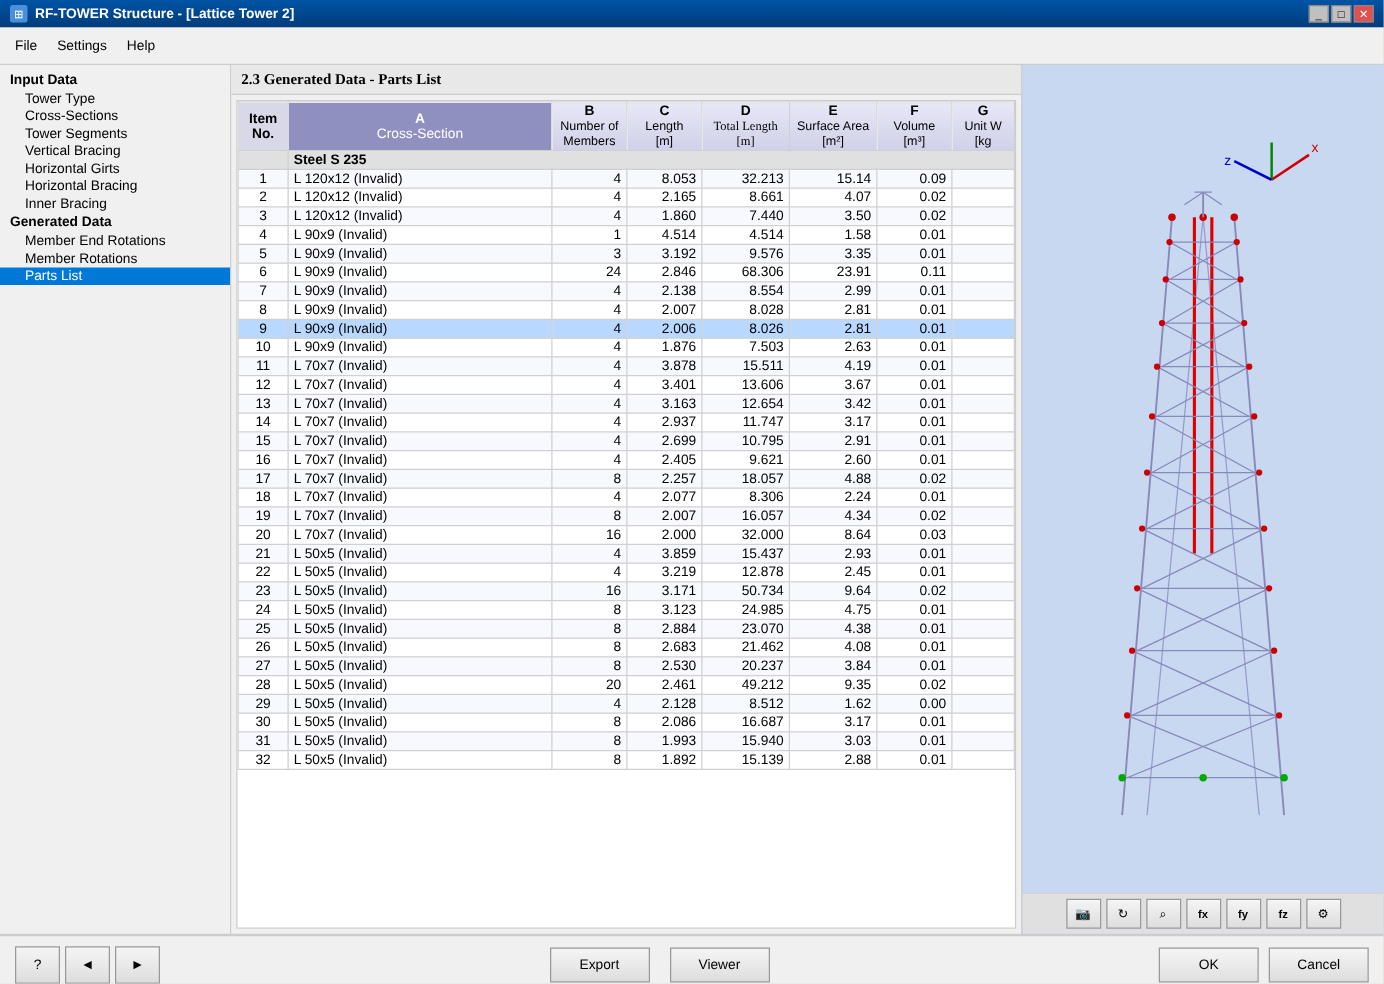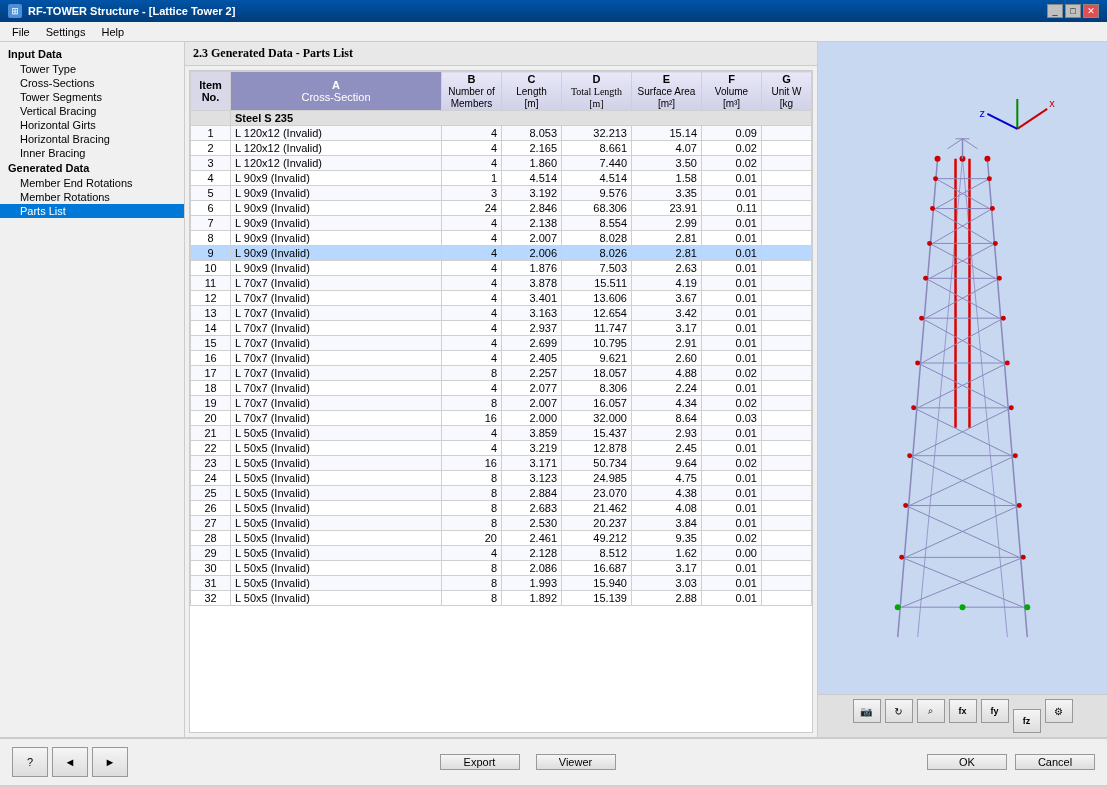--- a/index.html
+++ b/index.html
@@ -18,21 +18,21 @@
     .title-bar-left { display: flex; align-items: center; gap: 6px; }
     .title-bar-icon { width: 14px; height: 14px; background: #4a90d9; border-radius: 2px; font-size: 9px; color: white; display: flex; align-items: center; justify-content: center; }
     .title-bar-text { font-size: 11px; font-weight: bold; }
     .title-bar-controls { display: flex; gap: 2px; }
     .title-btn { width: 16px; height: 14px; background: #c0c0c0; border: 1px solid #888; font-size: 9px; cursor: pointer; display: flex; align-items: center; justify-content: center; color: black; }
     .title-btn.close { background: #e05050; color: white; }
 
     
     .menu-bar {
       background: #f0f0f0;
-      height: 20px;
+      height: 30px;
       display: flex;
       align-items: center;
       padding: 0 4px;
       border-bottom: 1px solid #ccc;
     }
     .menu-item { padding: 2px 8px; cursor: pointer; font-size: 11px; }
 
     
     .main-layout {
       display: flex;
@@ -177,21 +177,21 @@
       height: 30px;
       background: linear-gradient(to bottom, #f5f5f5, #ddd);
       border: 1px solid #999;
       cursor: pointer;
       display: flex;
       align-items: center;
       justify-content: center;
     }
     .action-btn {
       min-width: 80px;
-      height: 16px;
+      height: 28px;
       background: linear-gradient(to bottom, #f5f5f5, #ddd);
       border: 1px solid #999;
       cursor: pointer;
       padding: 0 12px;
     }
     .action-btn.ok-btn {
       background: linear-gradient(to bottom, #f5f5f5, #e0e0e0);
     }
 
     
@@ -671,21 +671,21 @@
         <line x1="160" y1="70" x2="145" y2="60" stroke="#8888bb" stroke-width="1"></line>
       </svg>
     </div>
 
     <div class="view-controls">
       <button class="view-btn" title="Camera">📷</button>
       <button class="view-btn" title="Rotate">↻</button>
       <button class="view-btn" title="Zoom">⌕</button>
       <button class="view-btn" style="font-weight:bold; font-size:9px;">fx</button>
       <button class="view-btn" style="font-weight:bold; font-size:9px;">fy</button>
-      <button class="view-btn" style="font-weight:bold; font-size:9px;margin-top:10px;">fz</button>
+      <button class="view-btn" style="font-weight:bold; font-size:9px;">fz</button>
       <button class="view-btn" title="Settings">⚙</button>
     </div>
   </div>
 </div>
 
 <div class="bottom-bar">
   <div class="bottom-left">
     <button class="nav-btn">?</button>
     <button class="nav-btn">◄</button>
     <button class="nav-btn">►</button>

